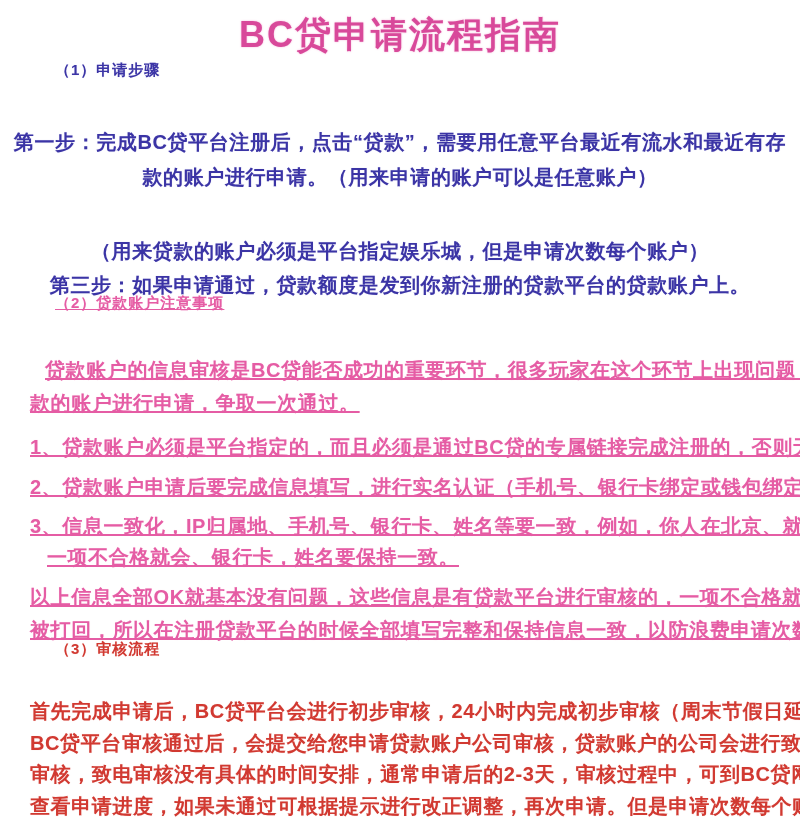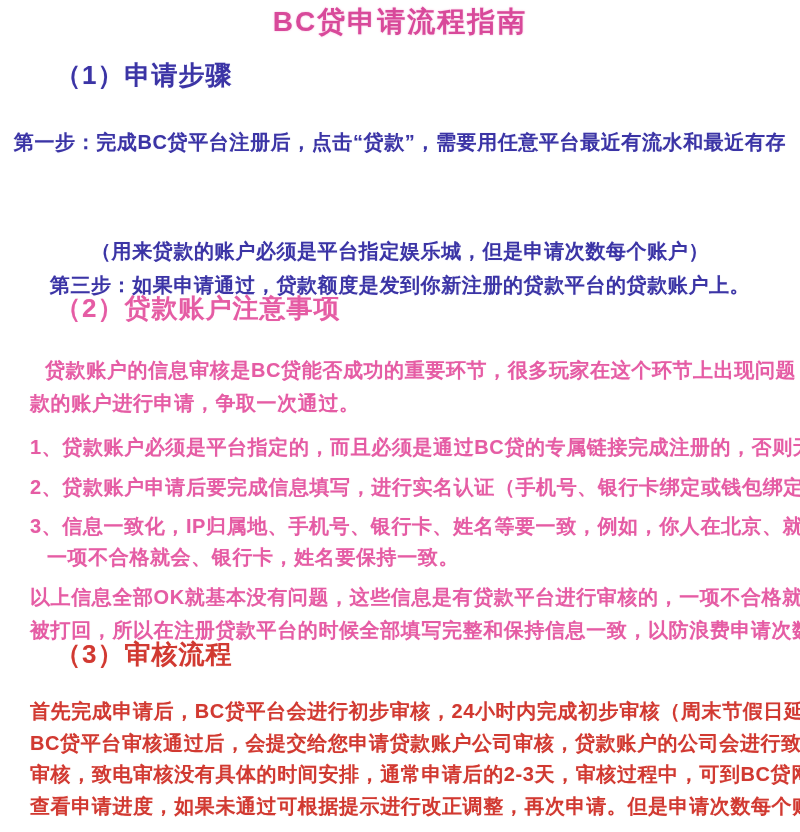--- a/index.html
+++ b/index.html
@@ -14,62 +14,63 @@
     background: #ffffff;
     font-family: "Liberation Sans", "DejaVu Sans", sans-serif;
     font-weight: 700;
     overflow: hidden;
   }
   .title {
     position: absolute;
     top: 7px;
     left: 0;
     right: 0;
-    margin: 0;
+    margin: 8px;
     text-align: center;
-    font-size: 28px;
+    font-size: 36px;
     line-height: 1.1;
     letter-spacing: 2px;
     color: #d8499a;
     text-shadow: 0 0 2px rgba(240, 153, 202, 0.75);
   }
   .hd {
     position: absolute;
     left: 55px;
-    font-size: 26px;
+    font-size: 15px;
     line-height: 1;
     letter-spacing: 1px;
     white-space: nowrap;
   }
   .ln {
     position: absolute;
     font-size: 20px;
     line-height: 1;
     letter-spacing: 0.6px;
     white-space: nowrap;
     margin-top: 30px;
   }
   .c {
     left: 0;
     right: 0;
     text-align: center;
   }
   .steps  { color: #3b34a5; text-shadow: 0 0 1px rgba(148,144,214,0.4); }
-  .notes  { color: #e55ca4; text-shadow: 0 0 1px rgba(244,164,208,0.4); }
+  .notes  { color: #e55ca4; text-shadow: 0 0 1px rgba(244,164,208,0.4); text-decoration: underline; }
   .review { color: #d13931; text-shadow: 0 0 1px rgba(235,150,143,0.4); }
 </style>
 </head>
 <body>
 
 <div class="page">
 
   <h1 class="title">BC贷申请流程指南</h1>
 
   <div class="hd steps" style="top:62px">（1）申请步骤</div>
   <div class="ln steps c" style="top:102px">第一步：完成BC贷平台注册后，点击“贷款”，需要用任意平台最近有流水和最近有存</div>
+  <div class="ln steps c" style="top:137px">款的账户进行申请。（用来申请的账户可以是任意账户）</div>
   <div class="ln steps c" style="top:211px">（用来贷款的账户必须是平台指定娱乐城，但是申请次数每个账户）</div>
   <div class="ln steps c" style="top:245px">第三步：如果申请通过，贷款额度是发到你新注册的贷款平台的贷款账户上。</div>
 
   <div class="hd notes" style="top:295px">（2）贷款账户注意事项</div>
   <div class="ln notes" style="top:330px; left:45px">贷款账户的信息审核是BC贷能否成功的重要环节，很多玩家在这个环节上出现问题，所</div>
   <div class="ln notes" style="top:363px; left:30px">款的账户进行申请，争取一次通过。</div>
   <div class="ln notes" style="top:407px; left:30px">1、贷款账户必须是平台指定的，而且必须是通过BC贷的专属链接完成注册的，否则无效。</div>
   <div class="ln notes" style="top:447px; left:30px">2、贷款账户申请后要完成信息填写，进行实名认证（手机号、银行卡绑定或钱包绑定等）</div>
   <div class="ln notes" style="top:486px; left:30px">3、信息一致化，IP归属地、手机号、银行卡、姓名等要一致，例如，你人在北京、就必须</div>
   <div class="ln notes" style="top:517px; left:47px">一项不合格就会、银行卡，姓名要保持一致。</div>

